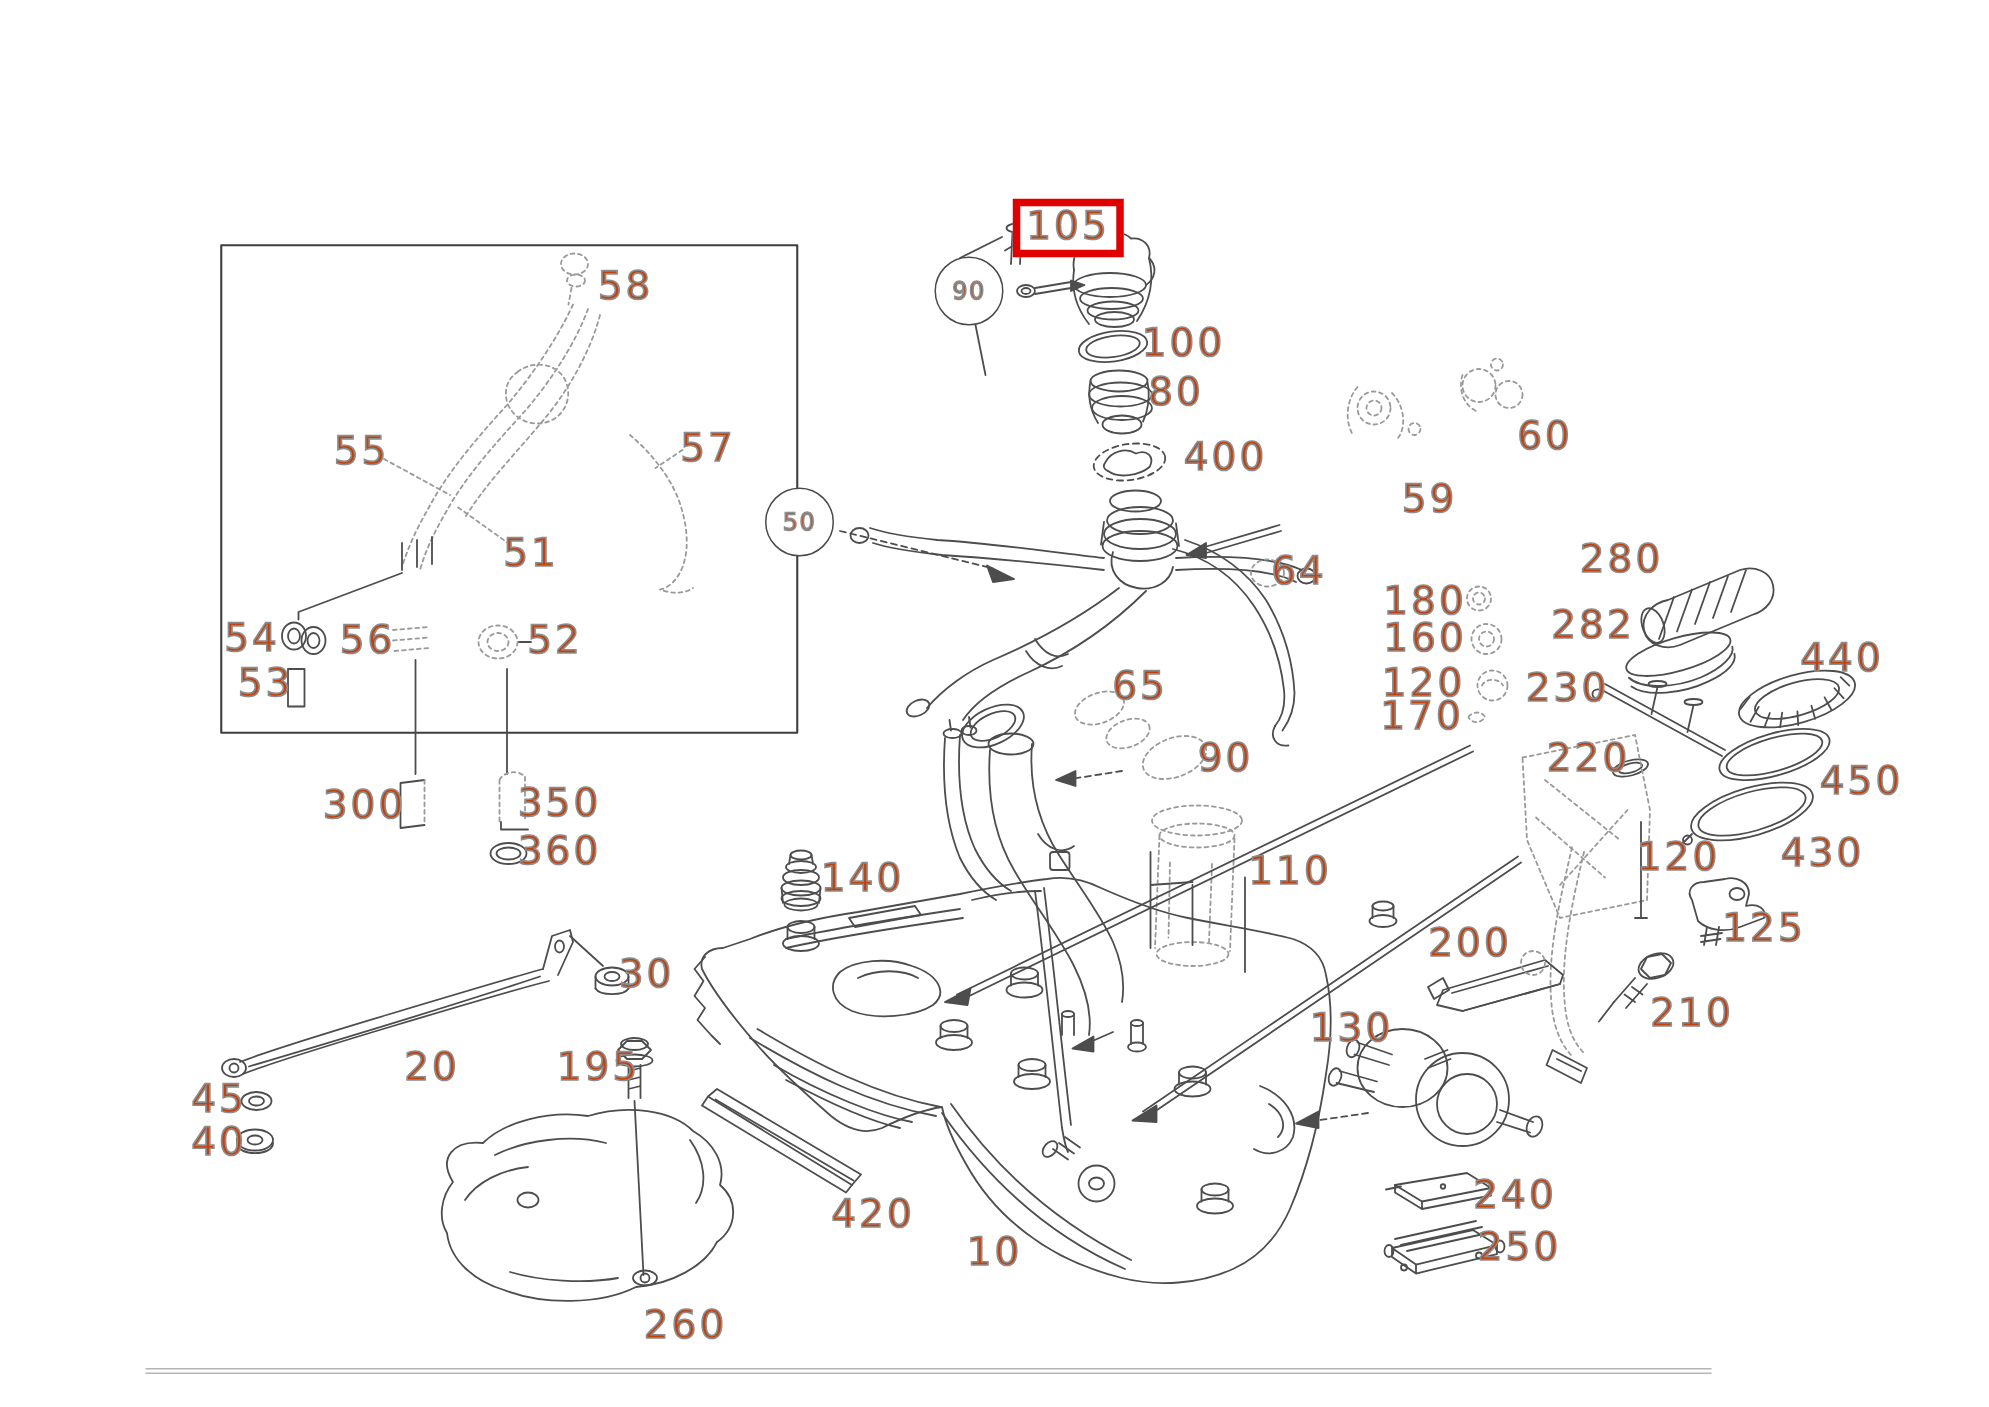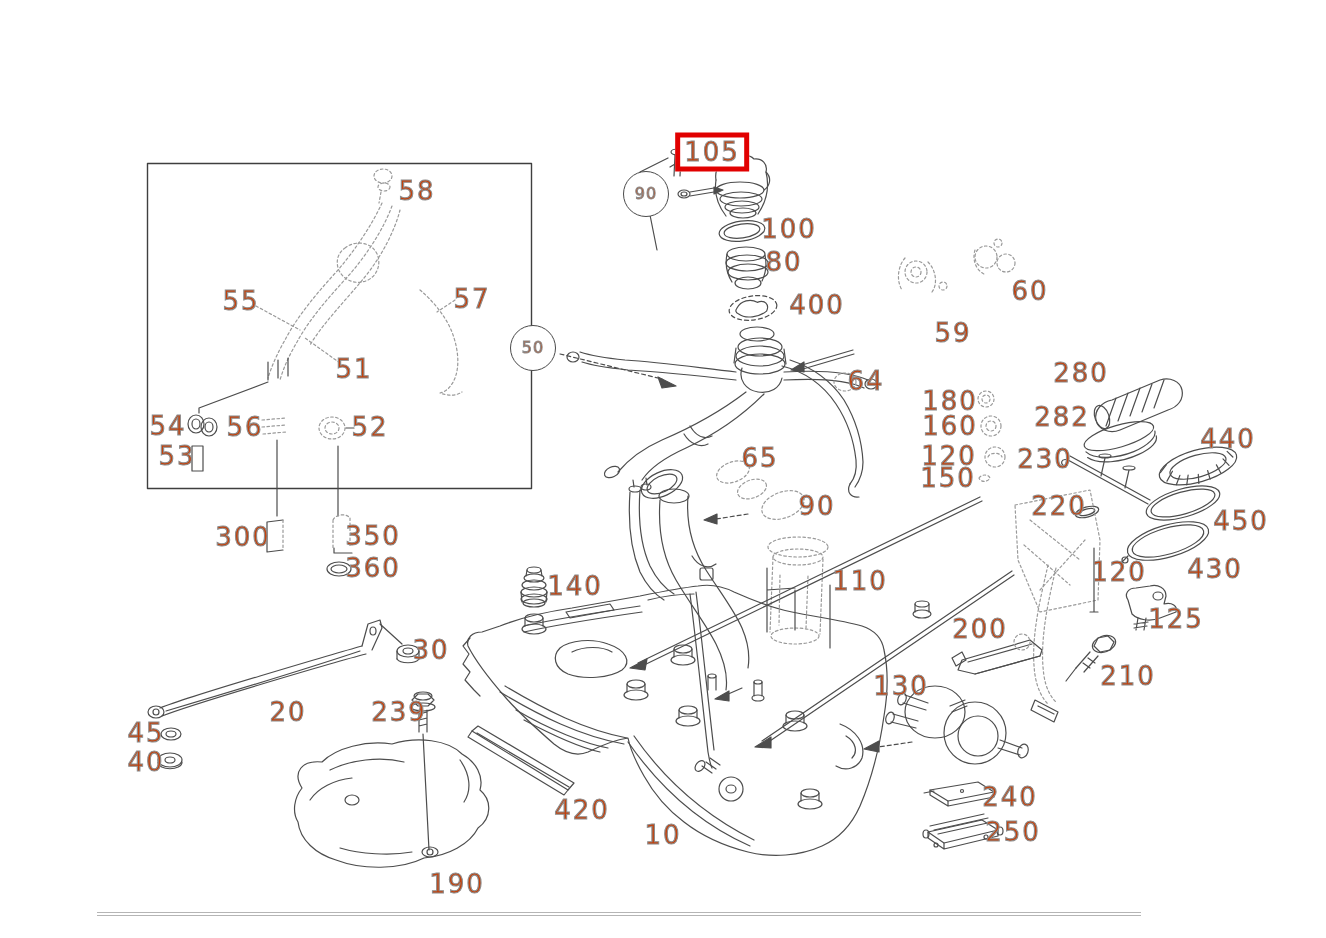--- a/index.html
+++ b/index.html
@@ -406,39 +406,39 @@
       <span class="part-label" style="left: 354px; top: 369px;">51</span>
       <span class="part-label" style="left: 168px; top: 426px;">54</span>
       <span class="part-label" style="left: 245px; top: 427px;">56</span>
       <span class="part-label" style="left: 370px; top: 427px;">52</span>
       <span class="part-label" style="left: 177px; top: 456px;">53</span>
       <span class="part-label" style="left: 243px; top: 537px;">300</span>
       <span class="part-label" style="left: 373px; top: 536px;">350</span>
       <span class="part-label" style="left: 373px; top: 568px;">360</span>
       <span class="part-label" style="left: 431px; top: 650px;">30</span>
       <span class="part-label" style="left: 288px; top: 712px;">20</span>
-      <span class="part-label" style="left: 399px; top: 712px;">239</span>
+      <span class="part-label" style="left: 399px; top: 712px;">195</span>
       <span class="part-label" style="left: 146px; top: 733px;">45</span>
       <span class="part-label" style="left: 146px; top: 762px;">40</span>
-      <span class="part-label" style="left: 457px; top: 884px;">190</span>
+      <span class="part-label" style="left: 457px; top: 884px;">260</span>
       <span class="part-label" style="left: 575px; top: 570px; margin-top: 16px;">140</span>
       <span class="part-label" style="left: 582px; top: 810px;">420</span>
       <span class="part-label" style="left: 663px; top: 835px;">10</span>
       <span class="part-label" style="left: 860px; top: 581px;">110</span>
       <span class="part-label" style="left: 760px; top: 458px;">65</span>
       <span class="part-label" style="left: 817px; top: 506px;">90</span>
       <span class="part-label" style="left: 866px; top: 381px;">64</span>
       <span class="part-label" style="left: 953px; top: 312px; margin-top: 21px;">59</span>
       <span class="part-label" style="left: 1030px; top: 291px;">60</span>
       <span class="part-label" style="left: 1081px; top: 373px;">280</span>
       <span class="part-label" style="left: 1062px; top: 417px;">282</span>
       <span class="part-label" style="left: 950px; top: 401px;">180</span>
       <span class="part-label" style="left: 950px; top: 426px;">160</span>
       <span class="part-label" style="left: 949px; top: 456px;">120</span>
-      <span class="part-label" style="left: 948px; top: 478px;">150</span>
+      <span class="part-label" style="left: 948px; top: 478px;">170</span>
       <span class="part-label" style="left: 1045px; top: 459px;">230</span>
       <span class="part-label" style="left: 1228px; top: 439px;">440</span>
       <span class="part-label" style="left: 1059px; top: 506px;">220</span>
       <span class="part-label" style="left: 1241px; top: 521px;">450</span>
       <span class="part-label" style="left: 1215px; top: 569px;">430</span>
       <span class="part-label" style="left: 1119px; top: 572px;">120</span>
       <span class="part-label" style="left: 1176px; top: 619px;">125</span>
       <span class="part-label" style="left: 980px; top: 629px;">200</span>
       <span class="part-label" style="left: 901px; top: 686px;">130</span>
       <span class="part-label" style="left: 1128px; top: 676px;">210</span>

